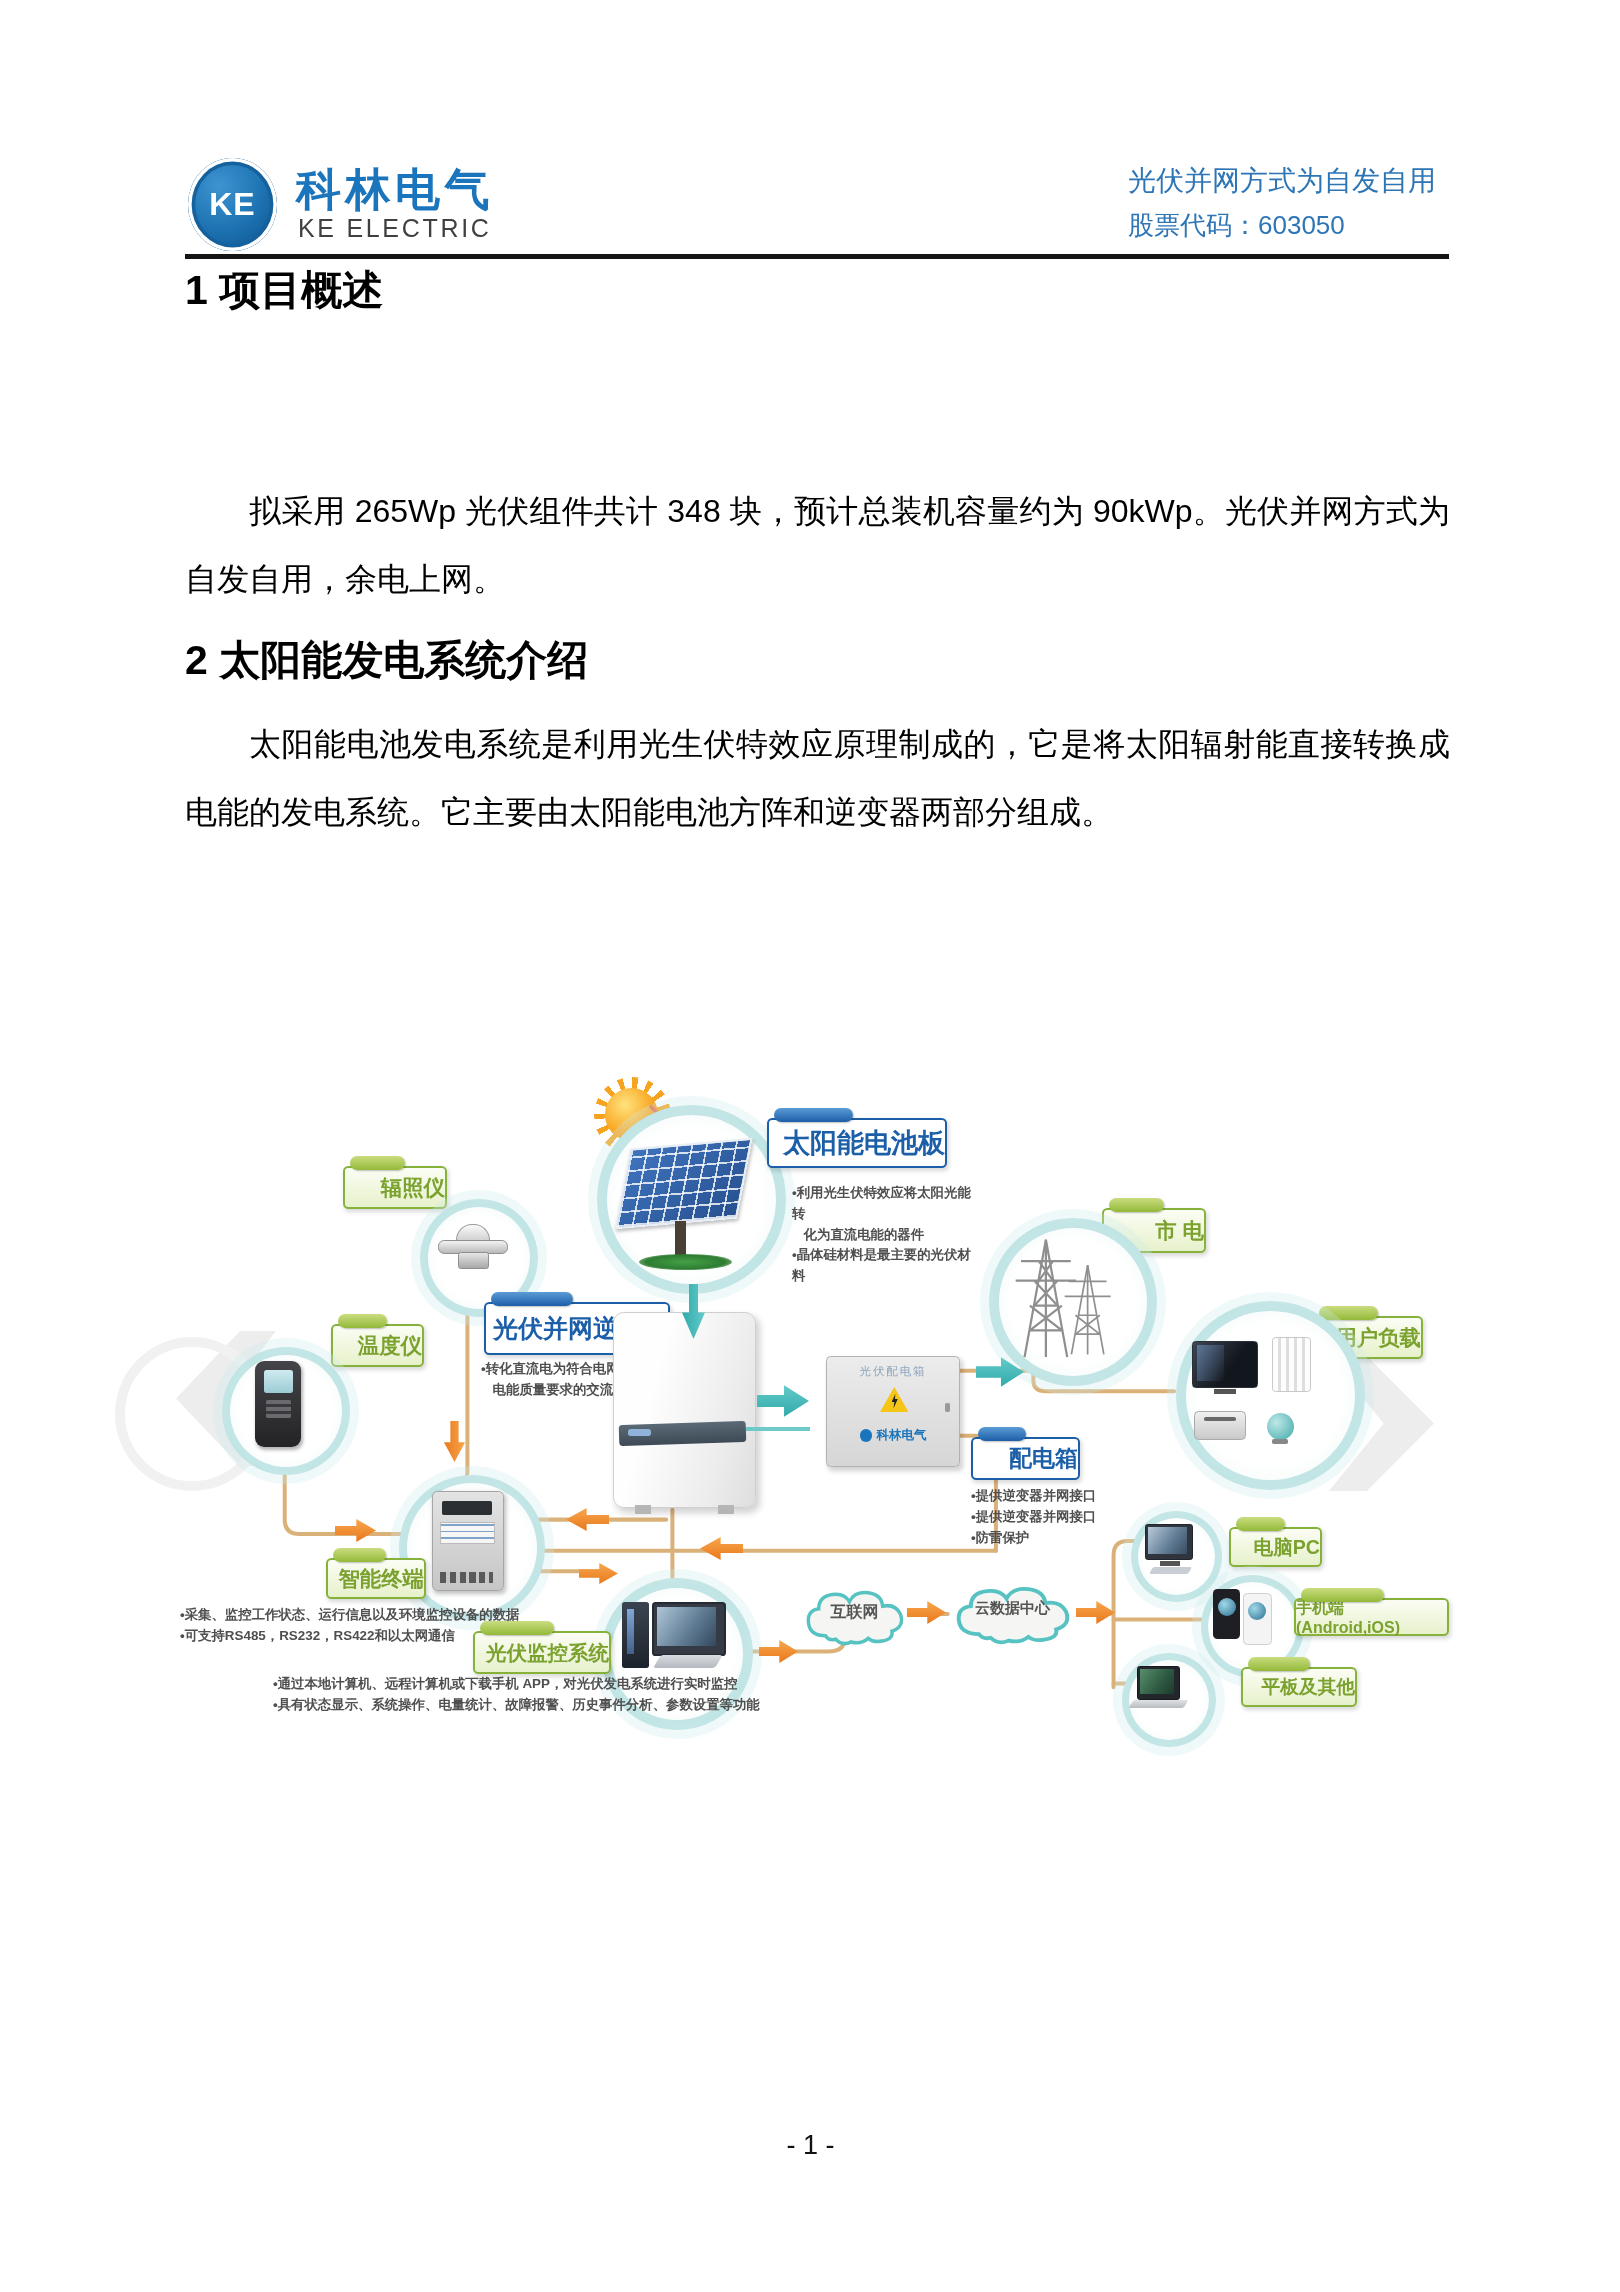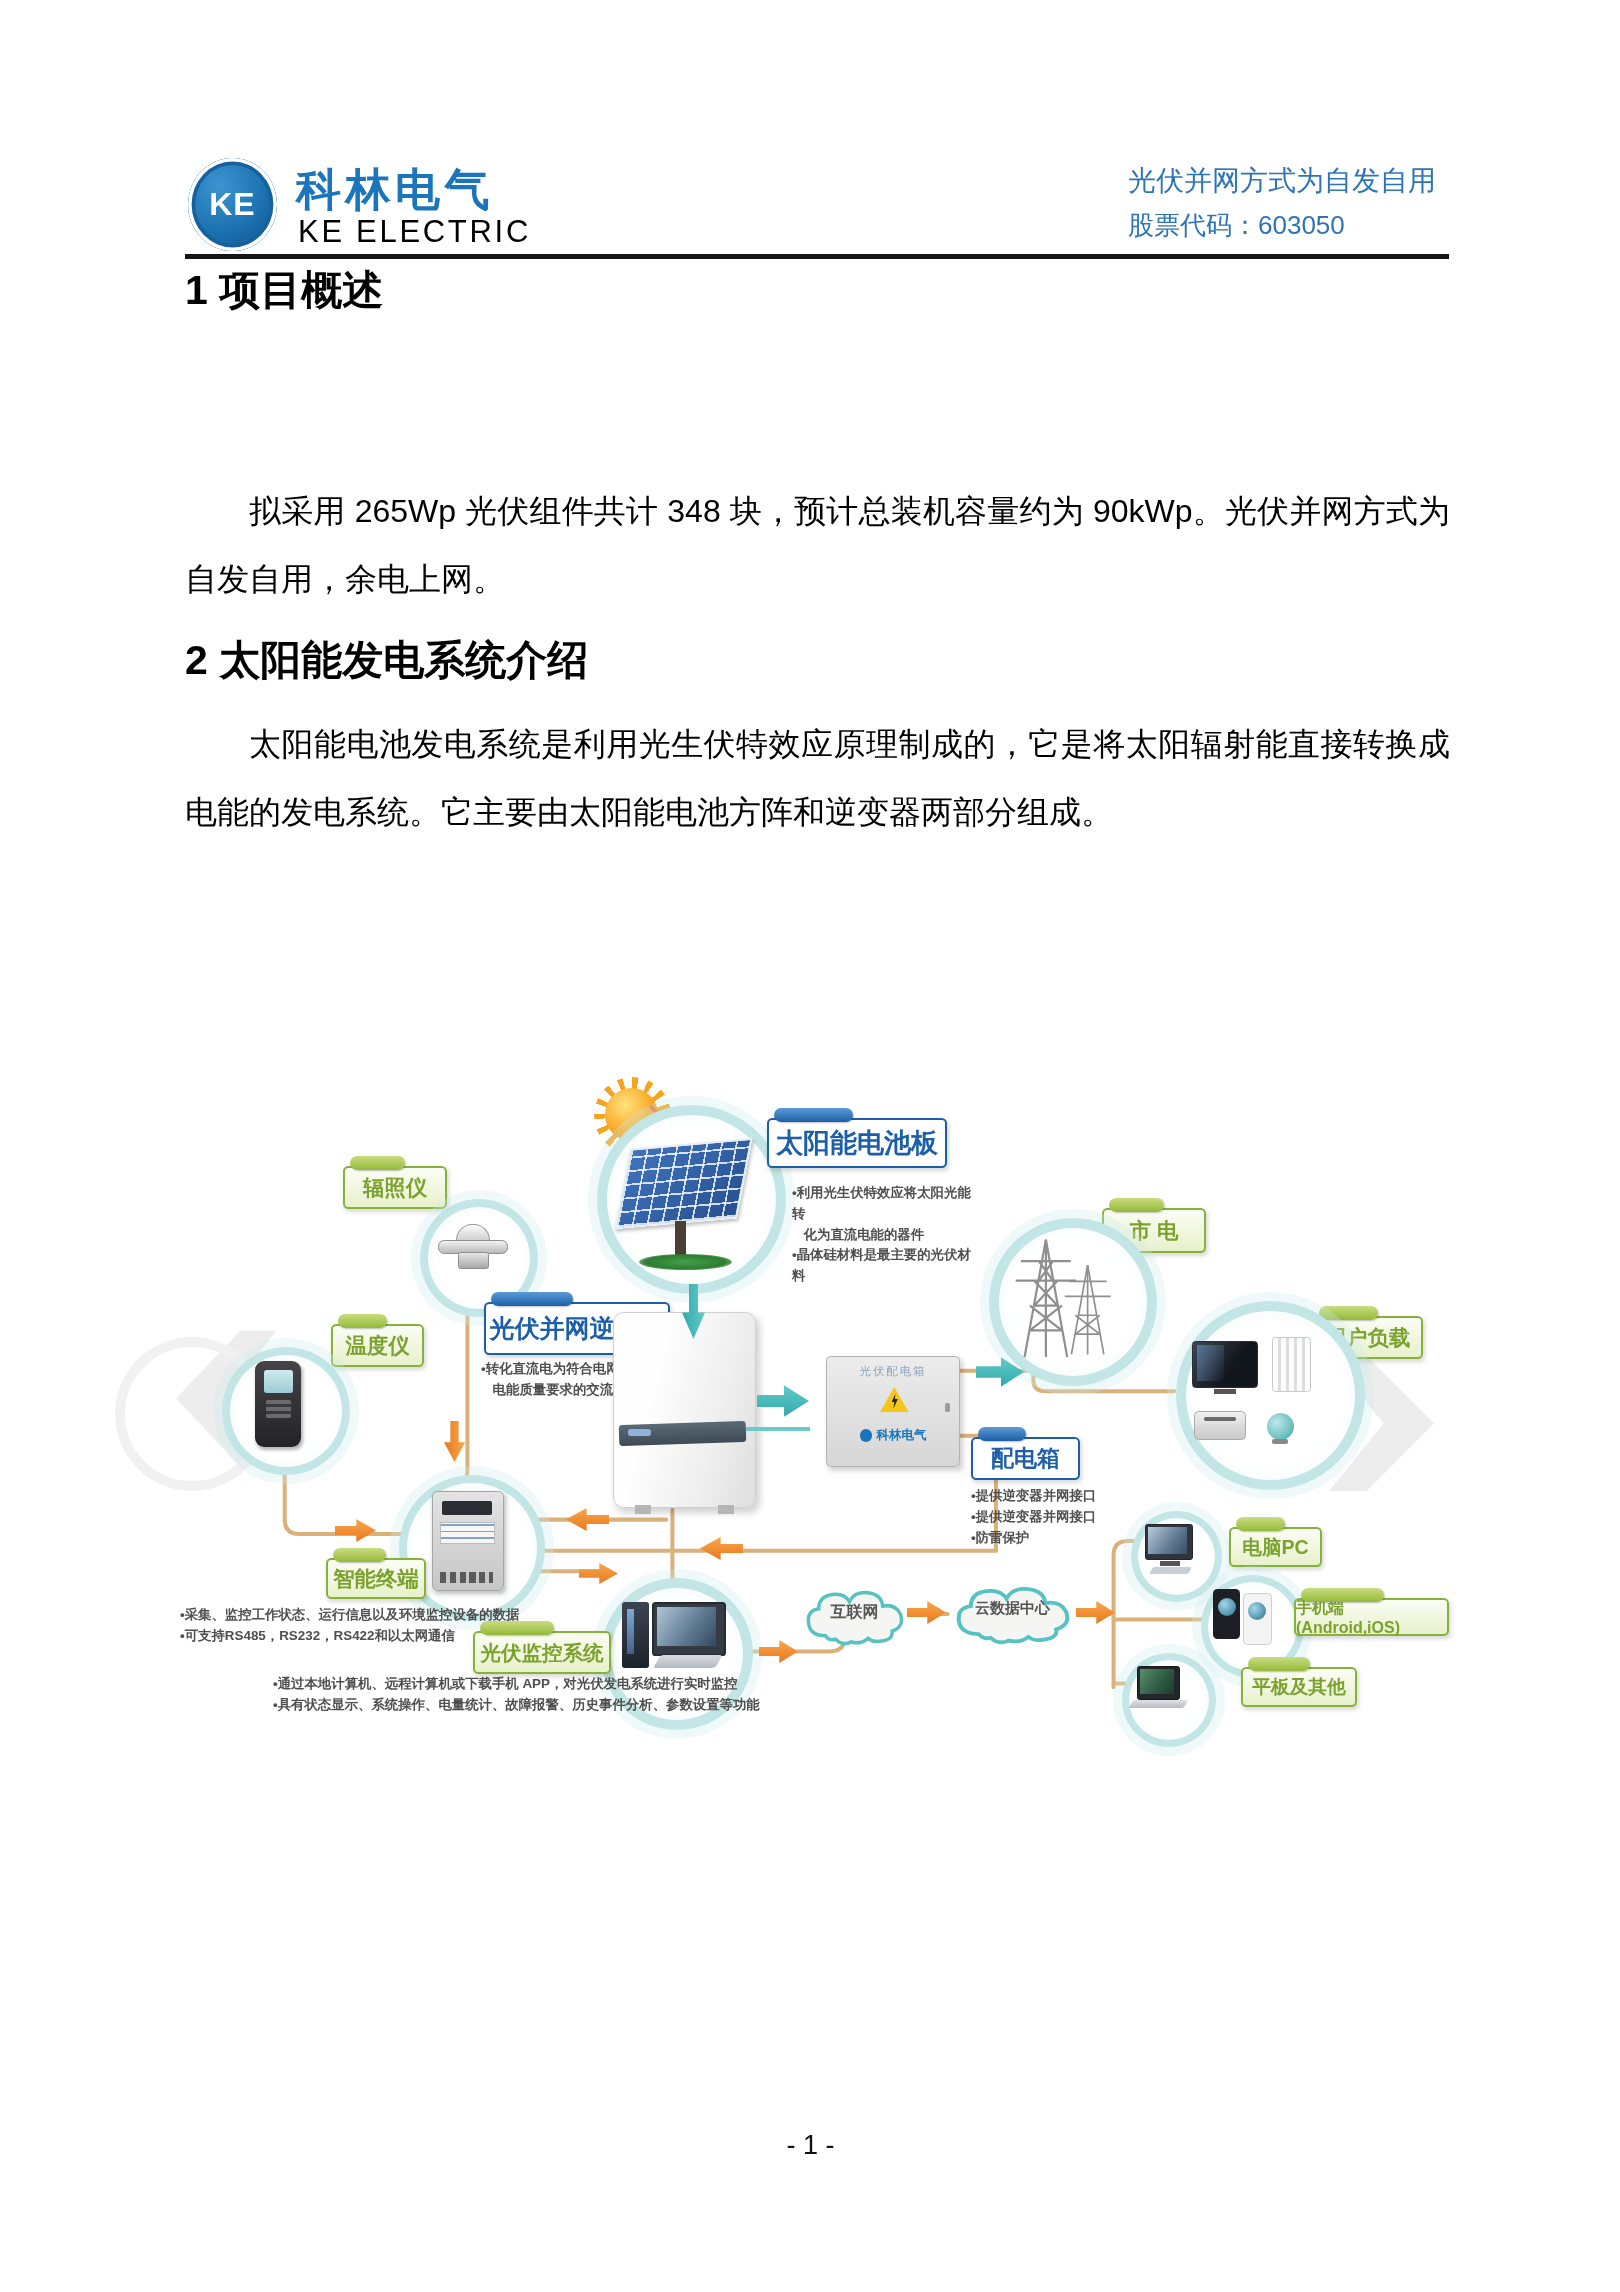--- a/index.html
+++ b/index.html
@@ -5,37 +5,37 @@
   html,body{margin:0;padding:0;background:#888;}
   .page{position:relative;width:1621px;height:2293px;background:#fff;margin:0 auto;
         font-family:"Liberation Sans","DejaVu Sans",sans-serif;color:#000;overflow:hidden;}
   .abs{position:absolute;}
   
   .logo-oval{position:absolute;left:188px;top:158px;width:89px;height:93px;border-radius:50%;
     background:radial-gradient(circle at 35% 30%,#3D94D1,#1B6FAE 55%,#0D4E85);
     box-shadow:inset 0 0 0 3.6px #fff,inset 0 0 0 7.1px #15619d;
     display:flex;align-items:center;justify-content:center;color:#fff;font-size:32px;font-weight:bold;letter-spacing:0.9px;}
   .brand-cn{position:absolute;left:296px;top:160px;font-size:45px;font-weight:bold;color:#1B75BC;letter-spacing:4.5px;}
-  .brand-en{position:absolute;left:298px;top:214px;font-size:31px;color:#000000;letter-spacing:2.7px;}
+  .brand-en{position:absolute;left:298px;top:214px;font-size:25px;color:#404040;letter-spacing:2.7px;}
   .tagline{position:absolute;left:1128px;top:162px;font-size:28px;color:#2E75B6;}
   .stock{position:absolute;left:1128px;top:208px;font-size:26px;color:#2E75B6;}
   .hdr-rule{position:absolute;left:185px;top:254px;width:1264px;height:4.5px;background:#151515;}
   
   .h{position:absolute;left:185px;margin:0;font-size:41px;font-weight:bold;color:#000;}
   .para{position:absolute;left:185px;width:1265px;margin:0;font-size:32px;line-height:68px;
         text-align:justify;text-indent:2em;}
   .p1{text-indent:2.85em;}
   .caption{position:absolute;left:0;top:1780px;width:1621px;text-align:center;font-size:33px;color:#111;}
   .pagenum{position:absolute;left:0;top:2130px;width:1621px;text-align:center;font-size:27px;color:#111;}
   
   .diagram{position:absolute;left:151px;top:1074px;width:1328px;height:713px;}
   .ring{position:absolute;border-radius:50%;border:10.7px solid rgba(150,210,210,.55);
         background:radial-gradient(circle,#ffffff 58%,#eef8f8);
         box-shadow:0 0 0 9px rgba(205,235,235,.30);}
-  .lg,.lb{position:absolute;display:flex;align-items:center;justify-content:center;
+  .lg,.lb{position:absolute;display:flex;align-items:center;justify-content:flex-end;
         border-radius:5.3px;font-weight:bold;box-shadow:1.8px 2.7px 4.5px rgba(0,0,0,.15);}
   .lg{border:2.7px solid #86B23C;background:linear-gradient(#FBFDF4,#E7F1CB);color:#7BA22E;font-size:21.4px;}
   .lg::before{content:"";position:absolute;top:-11.6px;left:5.3px;width:55%;height:13.4px;border-radius:7.1px;
         background:linear-gradient(#C9DD7F,#93B93A);box-shadow:0.9px 0.9px 1.8px rgba(0,0,0,.25);}
   .lb{border:2.7px solid #1C5FA8;background:#fff;color:#1C5FA8;font-size:25px;}
   .lb::before{content:"";position:absolute;top:-11.6px;left:5.3px;width:45%;height:13.4px;border-radius:7.1px;
         background:linear-gradient(#5B9BD5,#1C5FA8);box-shadow:0.9px 0.9px 1.8px rgba(0,0,0,.25);}
   .nt{position:absolute;font-size:13.4px;font-weight:bold;color:#4f4f4f;line-height:1.55;}
   .nt .cont{padding-left:11.6px;}
   .ar{position:absolute;clip-path:polygon(0 32%,52% 32%,52% 4%,100% 50%,52% 96%,52% 68%,0 68%);}

